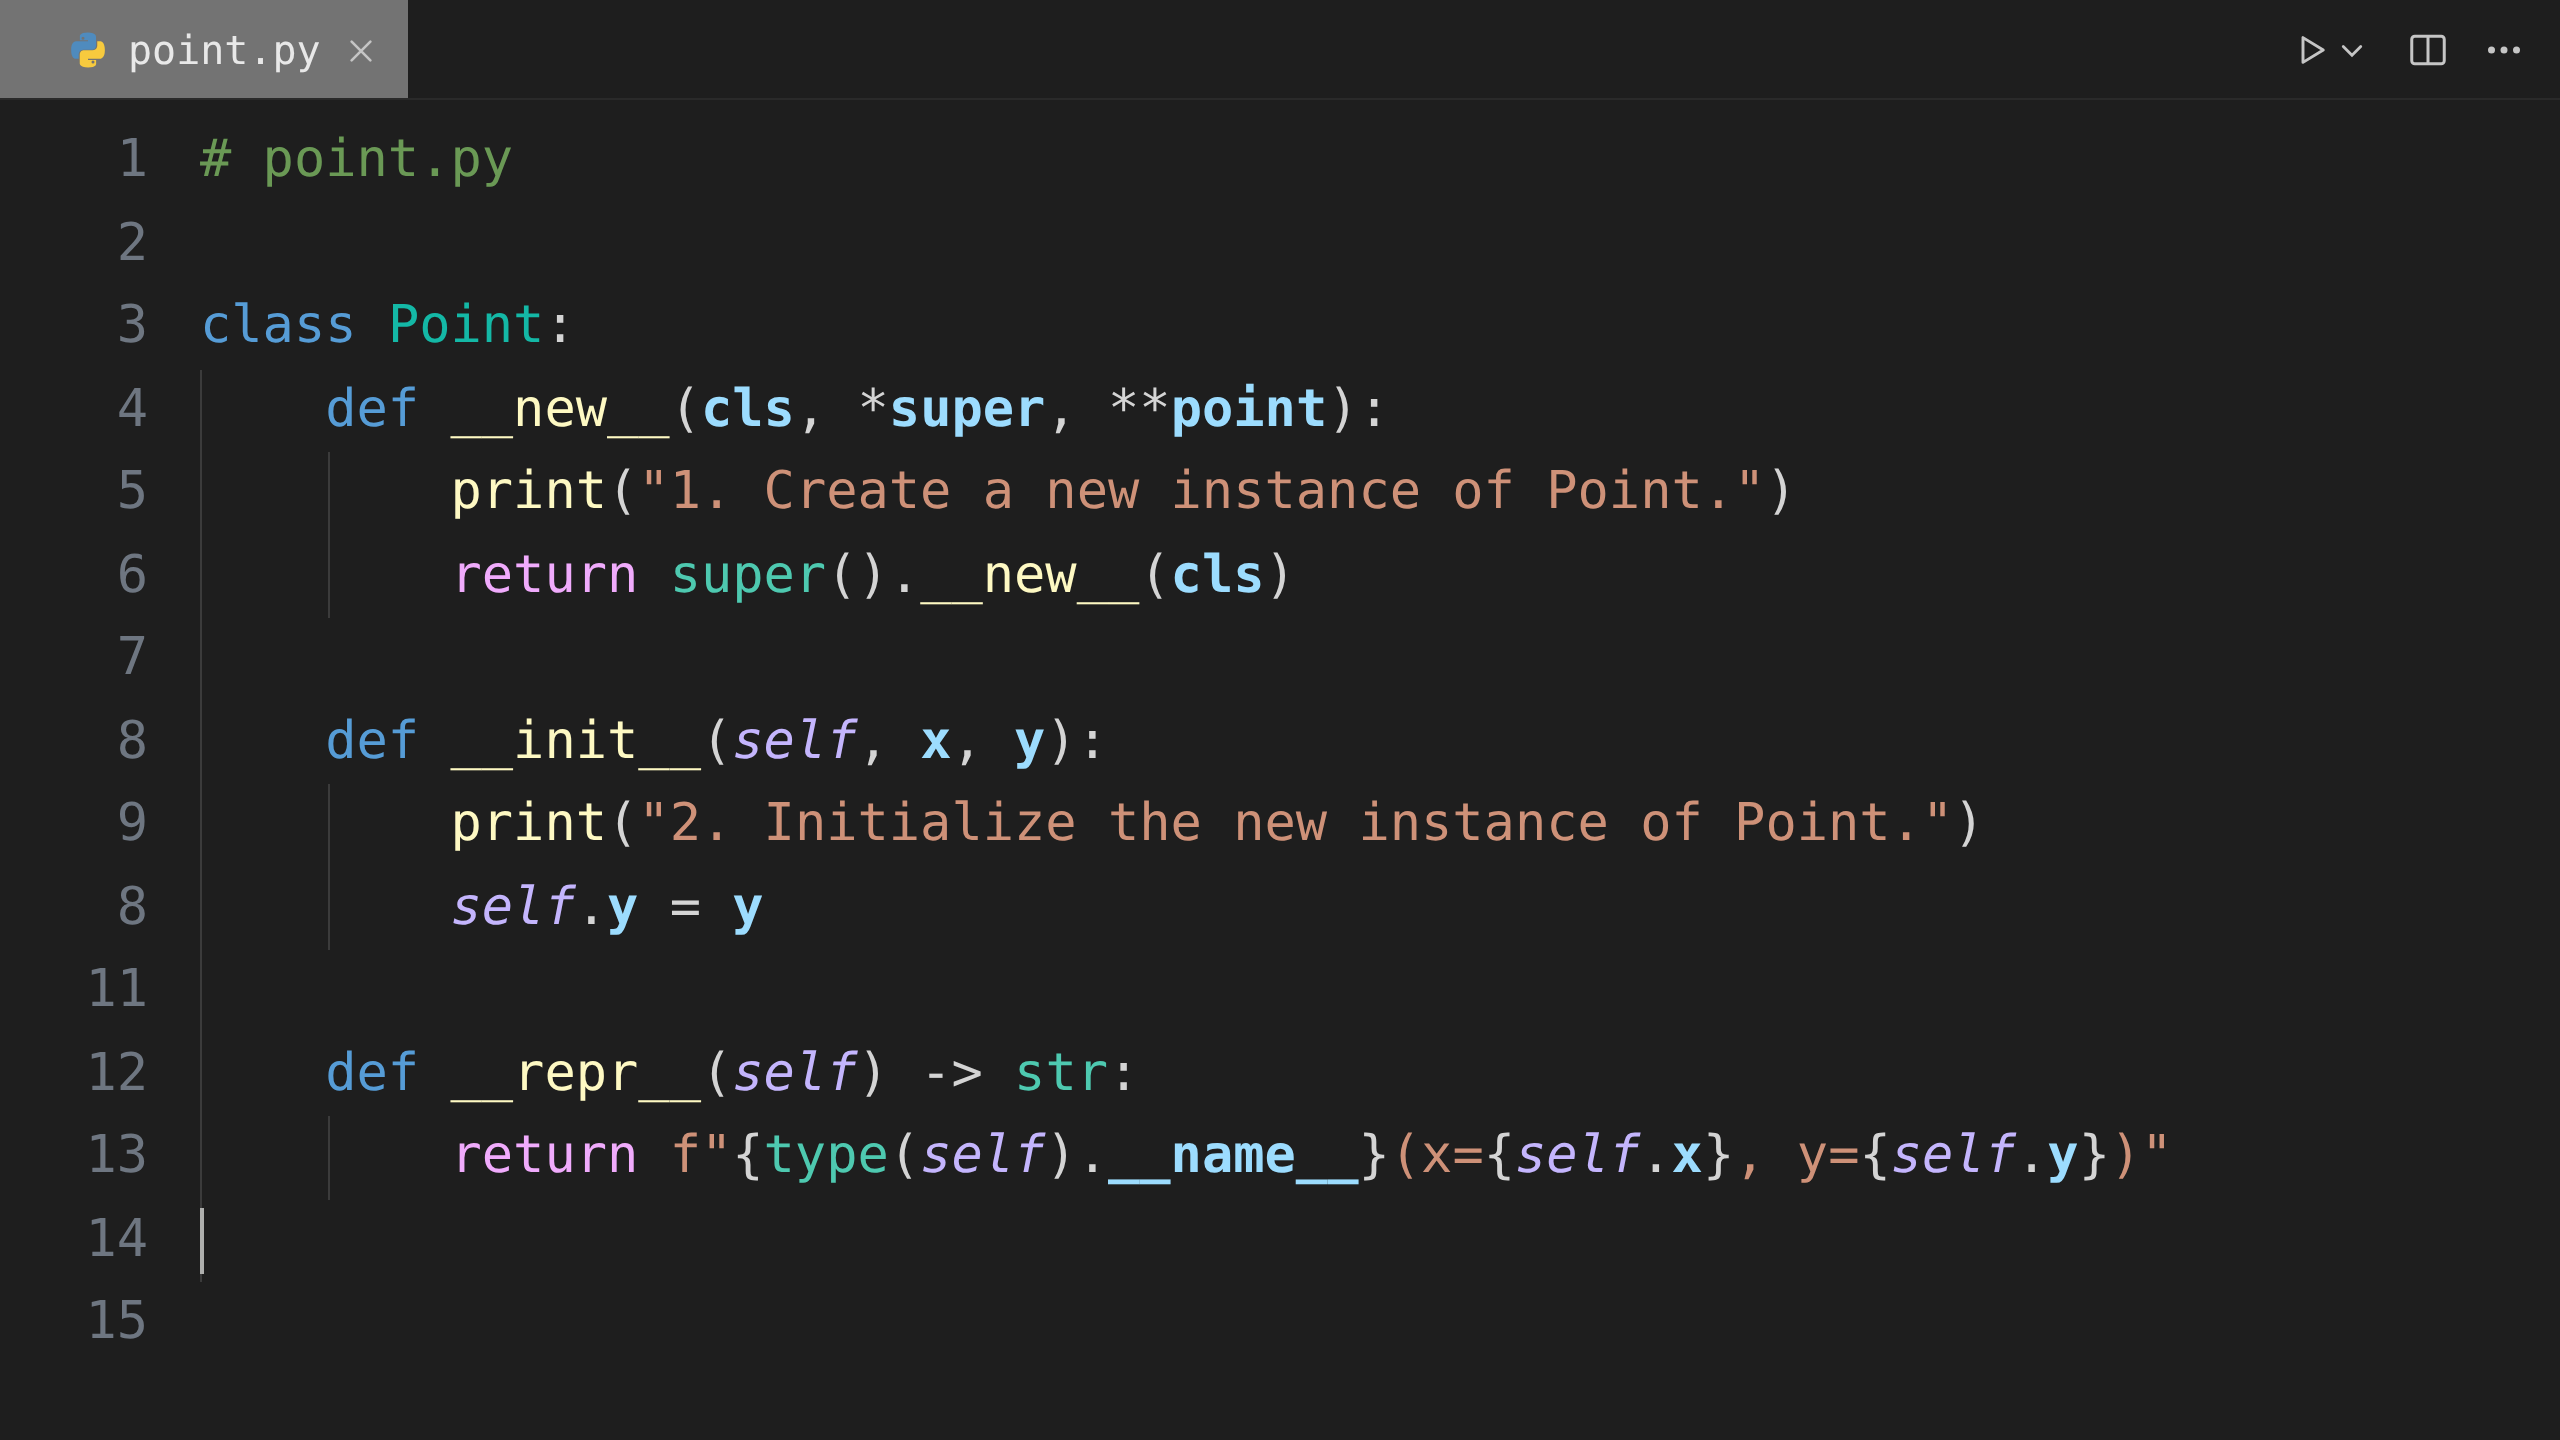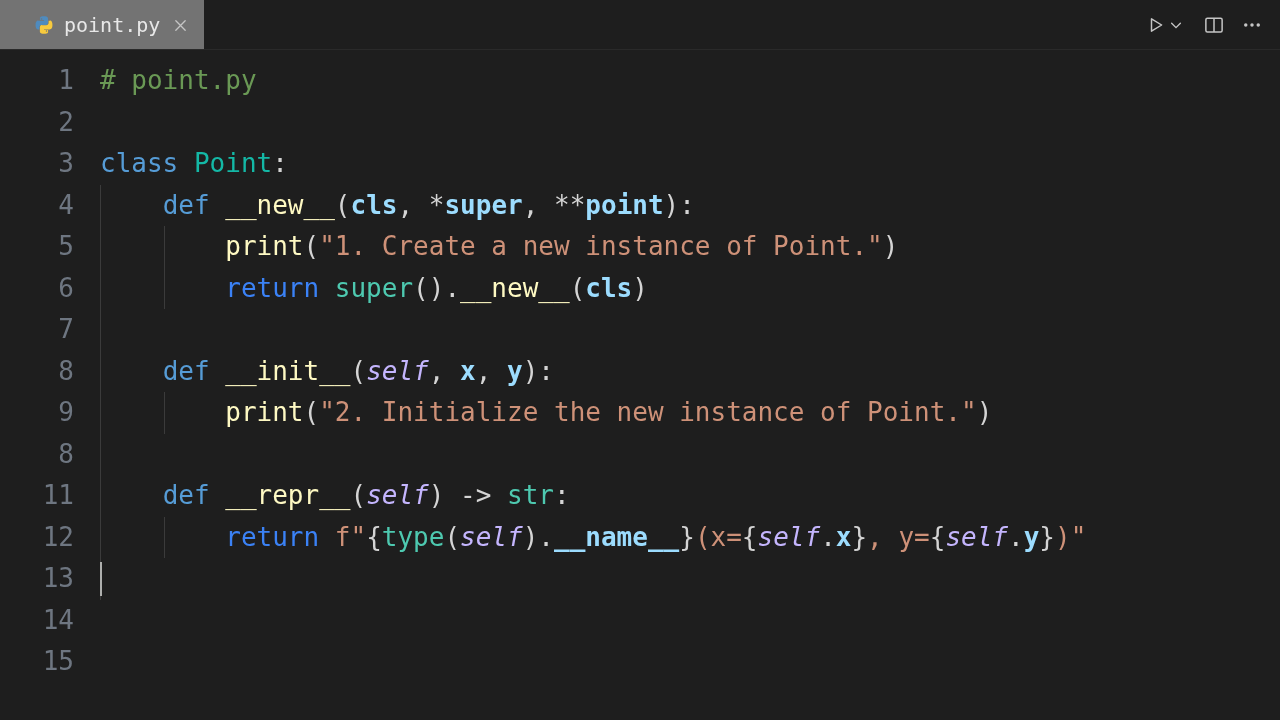--- a/index.html
+++ b/index.html
@@ -75,21 +75,21 @@
     top:0; bottom:0;
     border-left:1px solid #3b3b3b;
   }
   .cursor-line .caret {
     position:absolute; left:0; top:4px; bottom:4px; width:2px; background:#aeafad;
   }
 
   
   .tok-comment   { color:#6A9955; }
   .tok-keyword   { color:#569CD6;margin-top:18px; }
-  .tok-flow      { color:#3b82f6; }
+  .tok-flow      { color:#f0abfc; }
   .tok-classname { color:#14b8a6; }
   .tok-func      { color:#fef9c3; }
   .tok-param     { color:#9CDCFE;font-weight:bold; }
   .tok-string    { color:#CE9178; }
   .tok-builtin   { color:#4EC9B0;margin-top:17px; }
   .tok-punc      { color:#D4D4D4; }
   .tok-op        { color:#D4D4D4; }
   .tok-self      { color:#c4b5fd; font-style:italic; }
 </style>
 </head>
@@ -172,20 +172,21 @@
 
     <div class="code-line"><span class="indent-guide" style="left:0px"></span><span class="indent-guide" style="left:64px"></span>        <span class="tok-flow">return</span> <span class="tok-builtin">super</span><span class="tok-punc">().</span><span class="tok-func">__new__</span><span class="tok-punc">(</span><span class="tok-param">cls</span><span class="tok-punc">)</span></div>
 
     <div class="code-line"><span class="indent-guide" style="left:0px"></span> </div>
 
     <div class="code-line"><span class="indent-guide" style="left:0px"></span>    <span class="tok-keyword">def</span> <span class="tok-func">__init__</span><span class="tok-punc">(</span><span class="tok-self">self</span><span class="tok-punc">, </span><span class="tok-param">x</span><span class="tok-punc">, </span><span class="tok-param">y</span><span class="tok-punc">):</span></div>
 
     <div class="code-line"><span class="indent-guide" style="left:0px"></span><span class="indent-guide" style="left:64px"></span>        <span class="tok-func">print</span><span class="tok-punc">(</span><span class="tok-string">"2. Initialize the new instance of Point."</span><span class="tok-punc">)</span></div>
 
 
+    <div class="code-line"><span class="indent-guide" style="left:0px"></span><span class="indent-guide" style="left:64px"></span>        <span class="tok-self">self</span><span class="tok-punc">.</span><span class="tok-param">y</span><span class="tok-op"> = </span><span class="tok-param">y</span></div>
 
     <div class="code-line"><span class="indent-guide" style="left:0px"></span> </div>
 
     <div class="code-line"><span class="indent-guide" style="left:0px"></span>    <span class="tok-keyword">def</span> <span class="tok-func">__repr__</span><span class="tok-punc">(</span><span class="tok-self">self</span><span class="tok-punc">)</span><span class="tok-op"> -&gt; </span><span class="tok-builtin">str</span><span class="tok-punc">:</span></div>
 
     <div class="code-line"><span class="indent-guide" style="left:0px"></span><span class="indent-guide" style="left:64px"></span>        <span class="tok-flow">return</span> <span class="tok-string">f"</span><span class="tok-punc">{</span><span class="tok-builtin">type</span><span class="tok-punc">(</span><span class="tok-self">self</span><span class="tok-punc">).</span><span class="tok-param">__name__</span><span class="tok-punc">}</span><span class="tok-string">(x=</span><span class="tok-punc">{</span><span class="tok-self">self</span><span class="tok-punc">.</span><span class="tok-param">x</span><span class="tok-punc">}</span><span class="tok-string">, y=</span><span class="tok-punc">{</span><span class="tok-self">self</span><span class="tok-punc">.</span><span class="tok-param">y</span><span class="tok-punc">}</span><span class="tok-string">)"</span></div>
 
     <div class="code-line cursor-line"><span class="indent-guide" style="left:0px"></span><span class="caret"></span> </div>
 
   </div>

